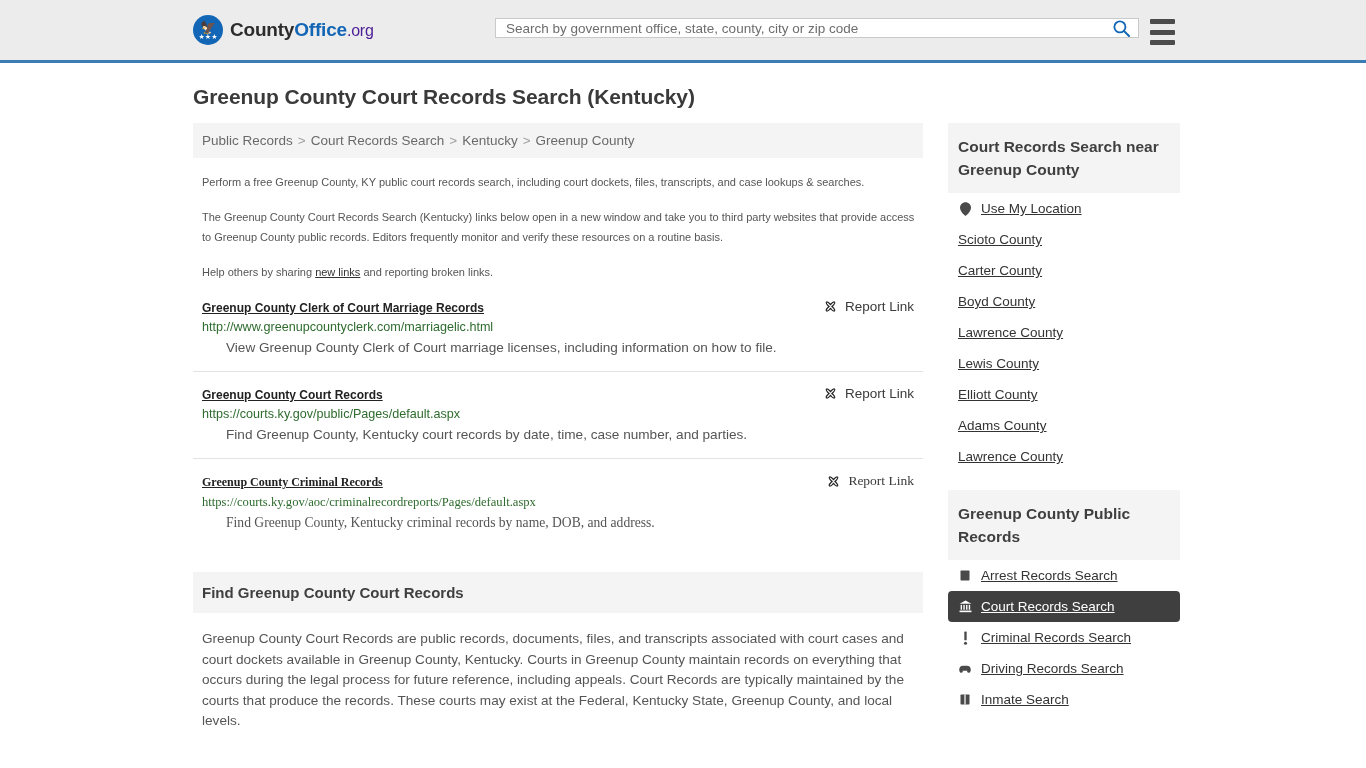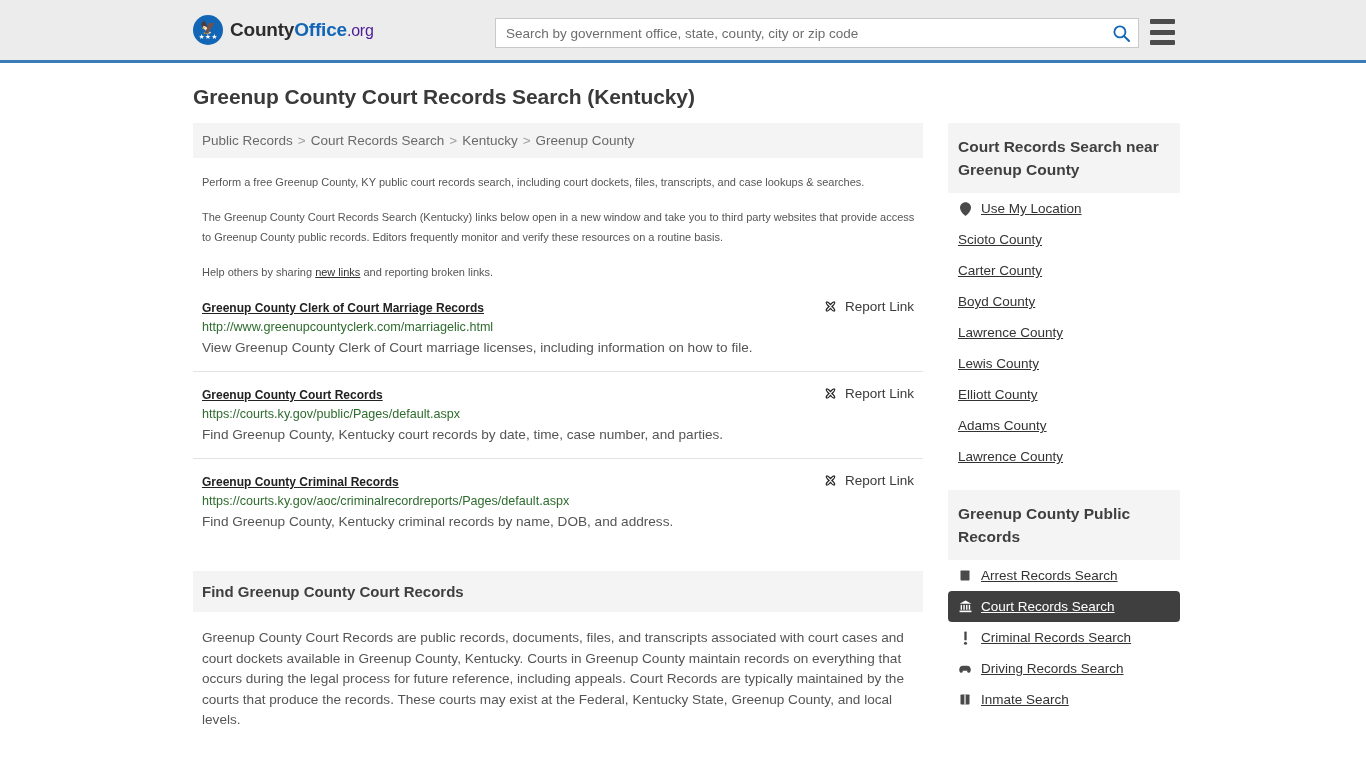--- a/index.html
+++ b/index.html
@@ -60,21 +60,21 @@
   }
   .logo-text .lt-b { font-weight: bold; }
   .logo-text .lt-blue { color: #1266b5; font-weight: bold; }
   .logo-text .lt-org { color: #4c1d95; font-size: 16px; }
 
   .search-wrap {
     position: absolute;
     left: 495px;
     top: 18px;
     width: 644px;
-    height: 30px;
+    height: 20px;
     background: #ffffff;
     border: 1px solid #c9c9c9;
     display: flex;
     align-items: center;
   }
   .search-input {
     flex: 1;
     border: none;
     outline: none;
     background: transparent;
@@ -157,40 +157,41 @@
   }
 
   
   .link-list { margin-top: 16px; }
   .link-item {
     border-bottom: 1px solid #e3e3e3;
     padding: 0 9px 14px 9px;
     margin-bottom: 13px;
     position: relative;
   }
-  .link-item:last-child { border-bottom: none; }
+  .link-item:last-child { border-bottom: none; font-family: Liberation Serif, serif; }
   .link-title {
     font-size: 12px;
     font-weight: bold;
     color: #222222;
     text-decoration: underline;
     display: inline-block;
     margin-bottom: 4px;
     cursor: pointer;
   }
   .link-url {
     font-size: 12.6px;
     color: #2e6b2e;
     margin-bottom: 2px;
     line-height: 17px;
   }
   .link-desc {
     font-size: 13.6px;
     color: #555555;
     line-height: 19px;
+    margin-left: 24px;
   }
   .report-link {
     position: absolute;
     right: 9px;
     top: 1px;
     display: flex;
     align-items: center;
     gap: 7px;
     cursor: pointer;
     text-align: center;

